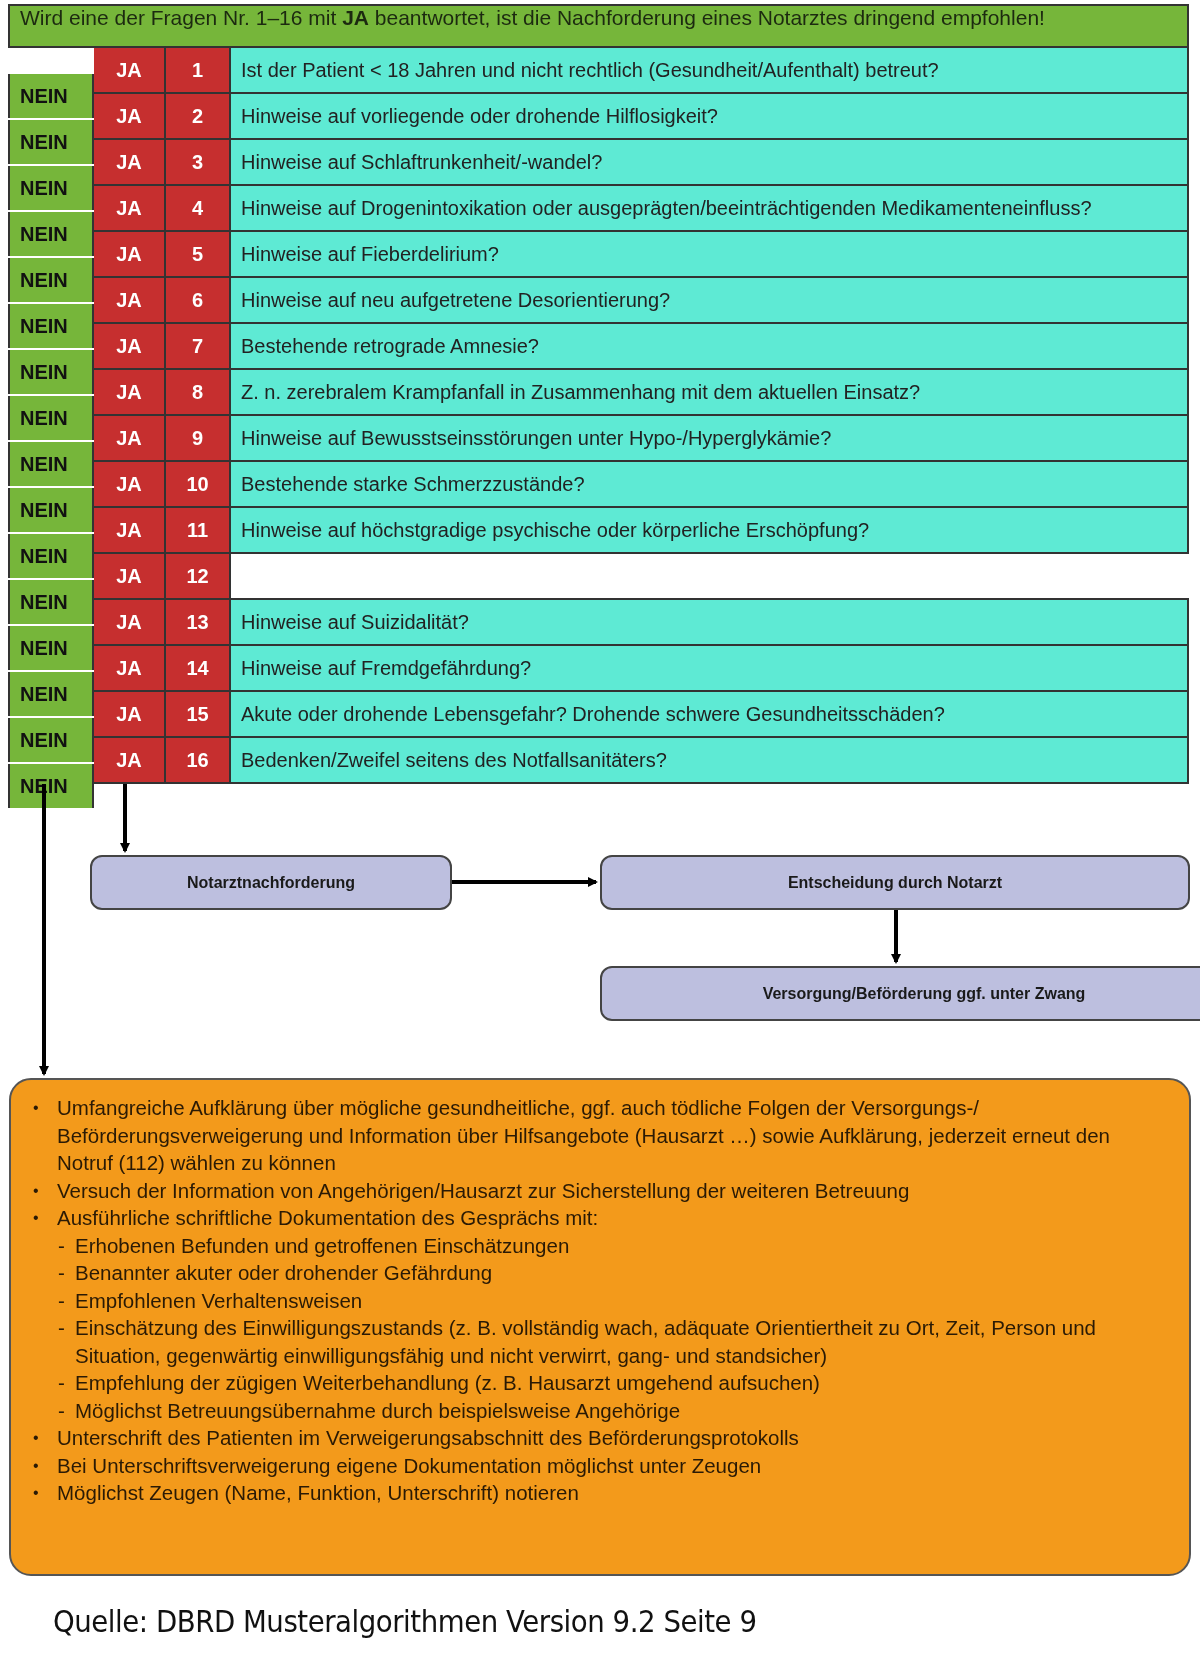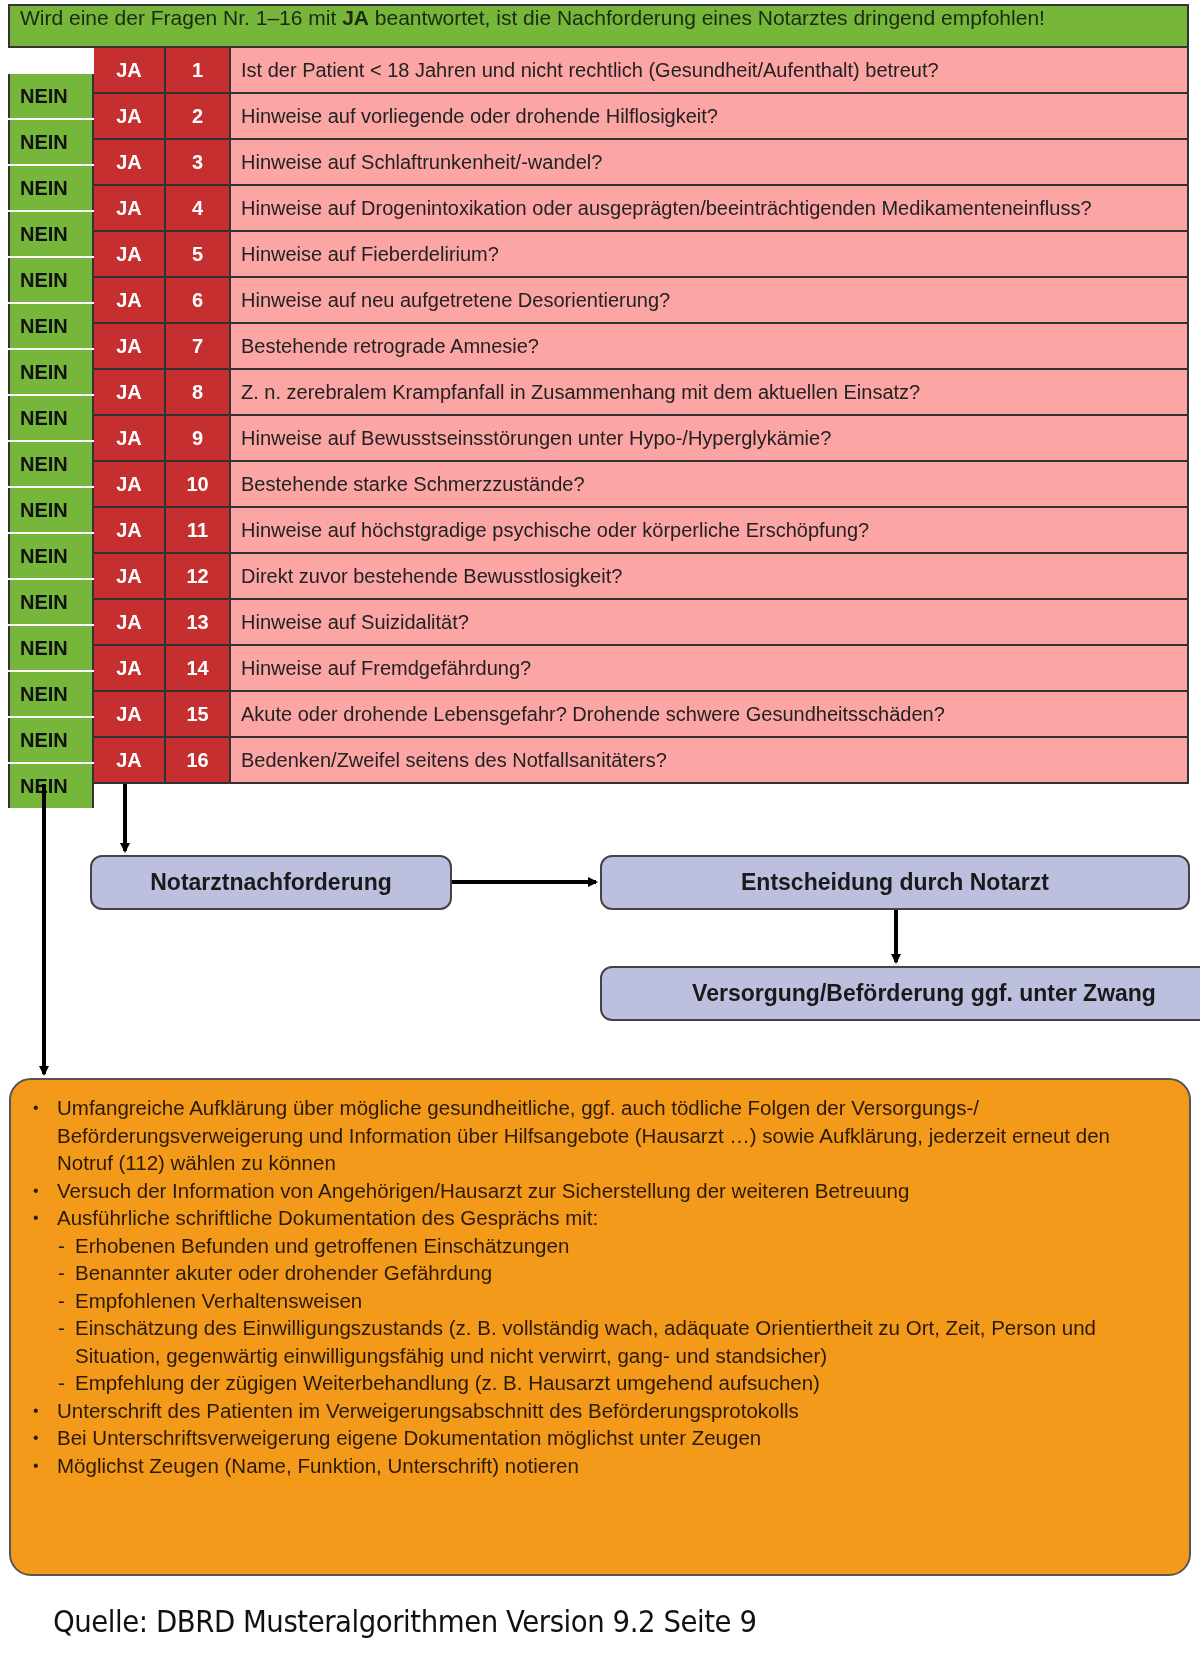--- a/index.html
+++ b/index.html
@@ -7,25 +7,25 @@
 
   .table { position: absolute; left: 8px; top: 4px; width: 1181px; border-top: 2px solid #333; }
   .header-row { height: 42px; background: #76b63a; border-left: 2px solid #333; border-right: 2px solid #333; border-bottom: 2px solid #333; box-sizing: border-box; display: flex; align-items: flex-start; padding-left: 10px; font-size: 21px; color: #1c2a10; white-space: nowrap; }
   .header-row b { font-weight: bold; }
   .q-row { height: 46px; display: flex; border-bottom: 2px solid #333; box-sizing: border-box; }
   .q-row:first-child { }
   .cell { display: flex; align-items: center; box-sizing: border-box; height: 100%; }
   .cell-nein { width: 86px; background: #76b63a; border-left: 2px solid #333; border-right: 2px solid #333; justify-content: flex-start; padding-left: 10px; font-weight: bold; font-size: 20px; color: #111; margin-top: 26px; }
   .cell-ja { width: 72px; background: #c62f2f; border-right: 2px solid #333; justify-content: center; font-weight: bold; font-size: 20px; color: #fff; }
   .cell-num { width: 65px; background: #c62f2f; border-right: 2px solid #333; justify-content: center; font-weight: bold; font-size: 20px; color: #fff; }
-  .cell-q { flex: 1; background: #fca5a5; border-right: 2px solid #333; padding-left: 10px; font-size: 20px; color: #222; white-space: nowrap; }
+  .cell-q { flex: 1; background: #5eead4; border-right: 2px solid #333; padding-left: 10px; font-size: 20px; color: #222; white-space: nowrap; }
 
   .arrows { position: absolute; left: 0; top: 0; width: 1200px; height: 1664px; pointer-events: none; }
 
-  .flow-box { position: absolute; background: #bdbfdf; border: 2px solid #444; border-radius: 12px; box-sizing: border-box; display: flex; align-items: center; justify-content: center; font-weight: bold; font-size: 23px; color: #1a1a1a; }
+  .flow-box { position: absolute; background: #bdbfdf; border: 2px solid #444; border-radius: 12px; box-sizing: border-box; display: flex; align-items: center; justify-content: center; font-weight: bold; font-size: 16px; color: #1a1a1a; }
   #box-nachforderung { left: 90px; top: 855px; width: 362px; height: 55px; }
   #box-entscheidung { left: 600px; top: 855px; width: 590px; height: 55px; }
   #box-versorgung { left: 600px; top: 966px; width: 648px; height: 55px; }
 
   .orange-box { position: absolute; left: 9px; top: 1078px; width: 1182px; height: 498px; background: #f39a1b; border: 2px solid #555; border-radius: 22px; box-sizing: border-box; padding: 14px 18px 0 18px; font-size: 20.5px; line-height: 27.5px; color: #2a1a05; }
   .orange-box ul { list-style: none; margin: 0; padding: 0; }
   .orange-box li.bullet { position: relative; padding-left: 28px; }
   .orange-box li.bullet::before { content: "•"; position: absolute; left: 4px; top: 0; font-size: 16px; }
   .orange-box li.sub { position: relative; padding-left: 46px; }
   .orange-box li.sub::before { content: "-"; position: absolute; left: 29px; top: 0; }
@@ -209,23 +209,20 @@
 
   <div class="q-row">
     <div class="cell cell-nein">
           <span class="t-nein">NEIN</span>
         </div>
     <div class="cell cell-ja">
           <span class="t-ja">JA</span>
         </div>
     <div class="cell cell-num">
           <span class="t-num">12</span>
-        </div>
-    <div class="cell cell-q">
-          <span class="t-q">Direkt zuvor bestehende Bewusstlosigkeit?</span>
         </div>
   </div>
 
   <div class="q-row">
     <div class="cell cell-nein">
           <span class="t-nein">NEIN</span>
         </div>
     <div class="cell cell-ja">
           <span class="t-ja">JA</span>
         </div>
@@ -309,19 +306,20 @@
 <div class="orange-box">
   <ul id="actions">
       <li class="bullet">Umfangreiche Aufklärung über mögliche gesundheitliche, ggf. auch tödliche Folgen der Versorgungs-/ Beförderungsverweigerung und Information über Hilfsangebote (Hausarzt …) sowie Aufklärung, jederzeit erneut den Notruf (112) wählen zu können</li>
       <li class="bullet">Versuch der Information von Angehörigen/Hausarzt zur Sicherstellung der weiteren Betreuung</li>
       <li class="bullet">Ausführliche schriftliche Dokumentation des Gesprächs mit:</li>
       <li class="sub">Erhobenen Befunden und getroffenen Einschätzungen</li>
       <li class="sub">Benannter akuter oder drohender Gefährdung</li>
       <li class="sub">Empfohlenen Verhaltensweisen</li>
       <li class="sub">Einschätzung des Einwilligungszustands (z. B. vollständig wach, adäquate Orientiertheit zu Ort, Zeit, Person und Situation, gegenwärtig einwilligungsfähig und nicht verwirrt, gang- und standsicher)</li>
       <li class="sub">Empfehlung der zügigen Weiterbehandlung (z. B. Hausarzt umgehend aufsuchen)</li>
+      <li class="sub">Möglichst Betreuungsübernahme durch beispielsweise Angehörige</li>
       <li class="bullet">Unterschrift des Patienten im Verweigerungsabschnitt des Beförderungsprotokolls</li>
       <li class="bullet">Bei Unterschriftsverweigerung eigene Dokumentation möglichst unter Zeugen</li>
       <li class="bullet">Möglichst Zeugen (Name, Funktion, Unterschrift) notieren</li>
     </ul>
 </div>
 
 <div class="source">Quelle: DBRD Musteralgorithmen Version 9.2 Seite 9</div>
 
 </body></html>

